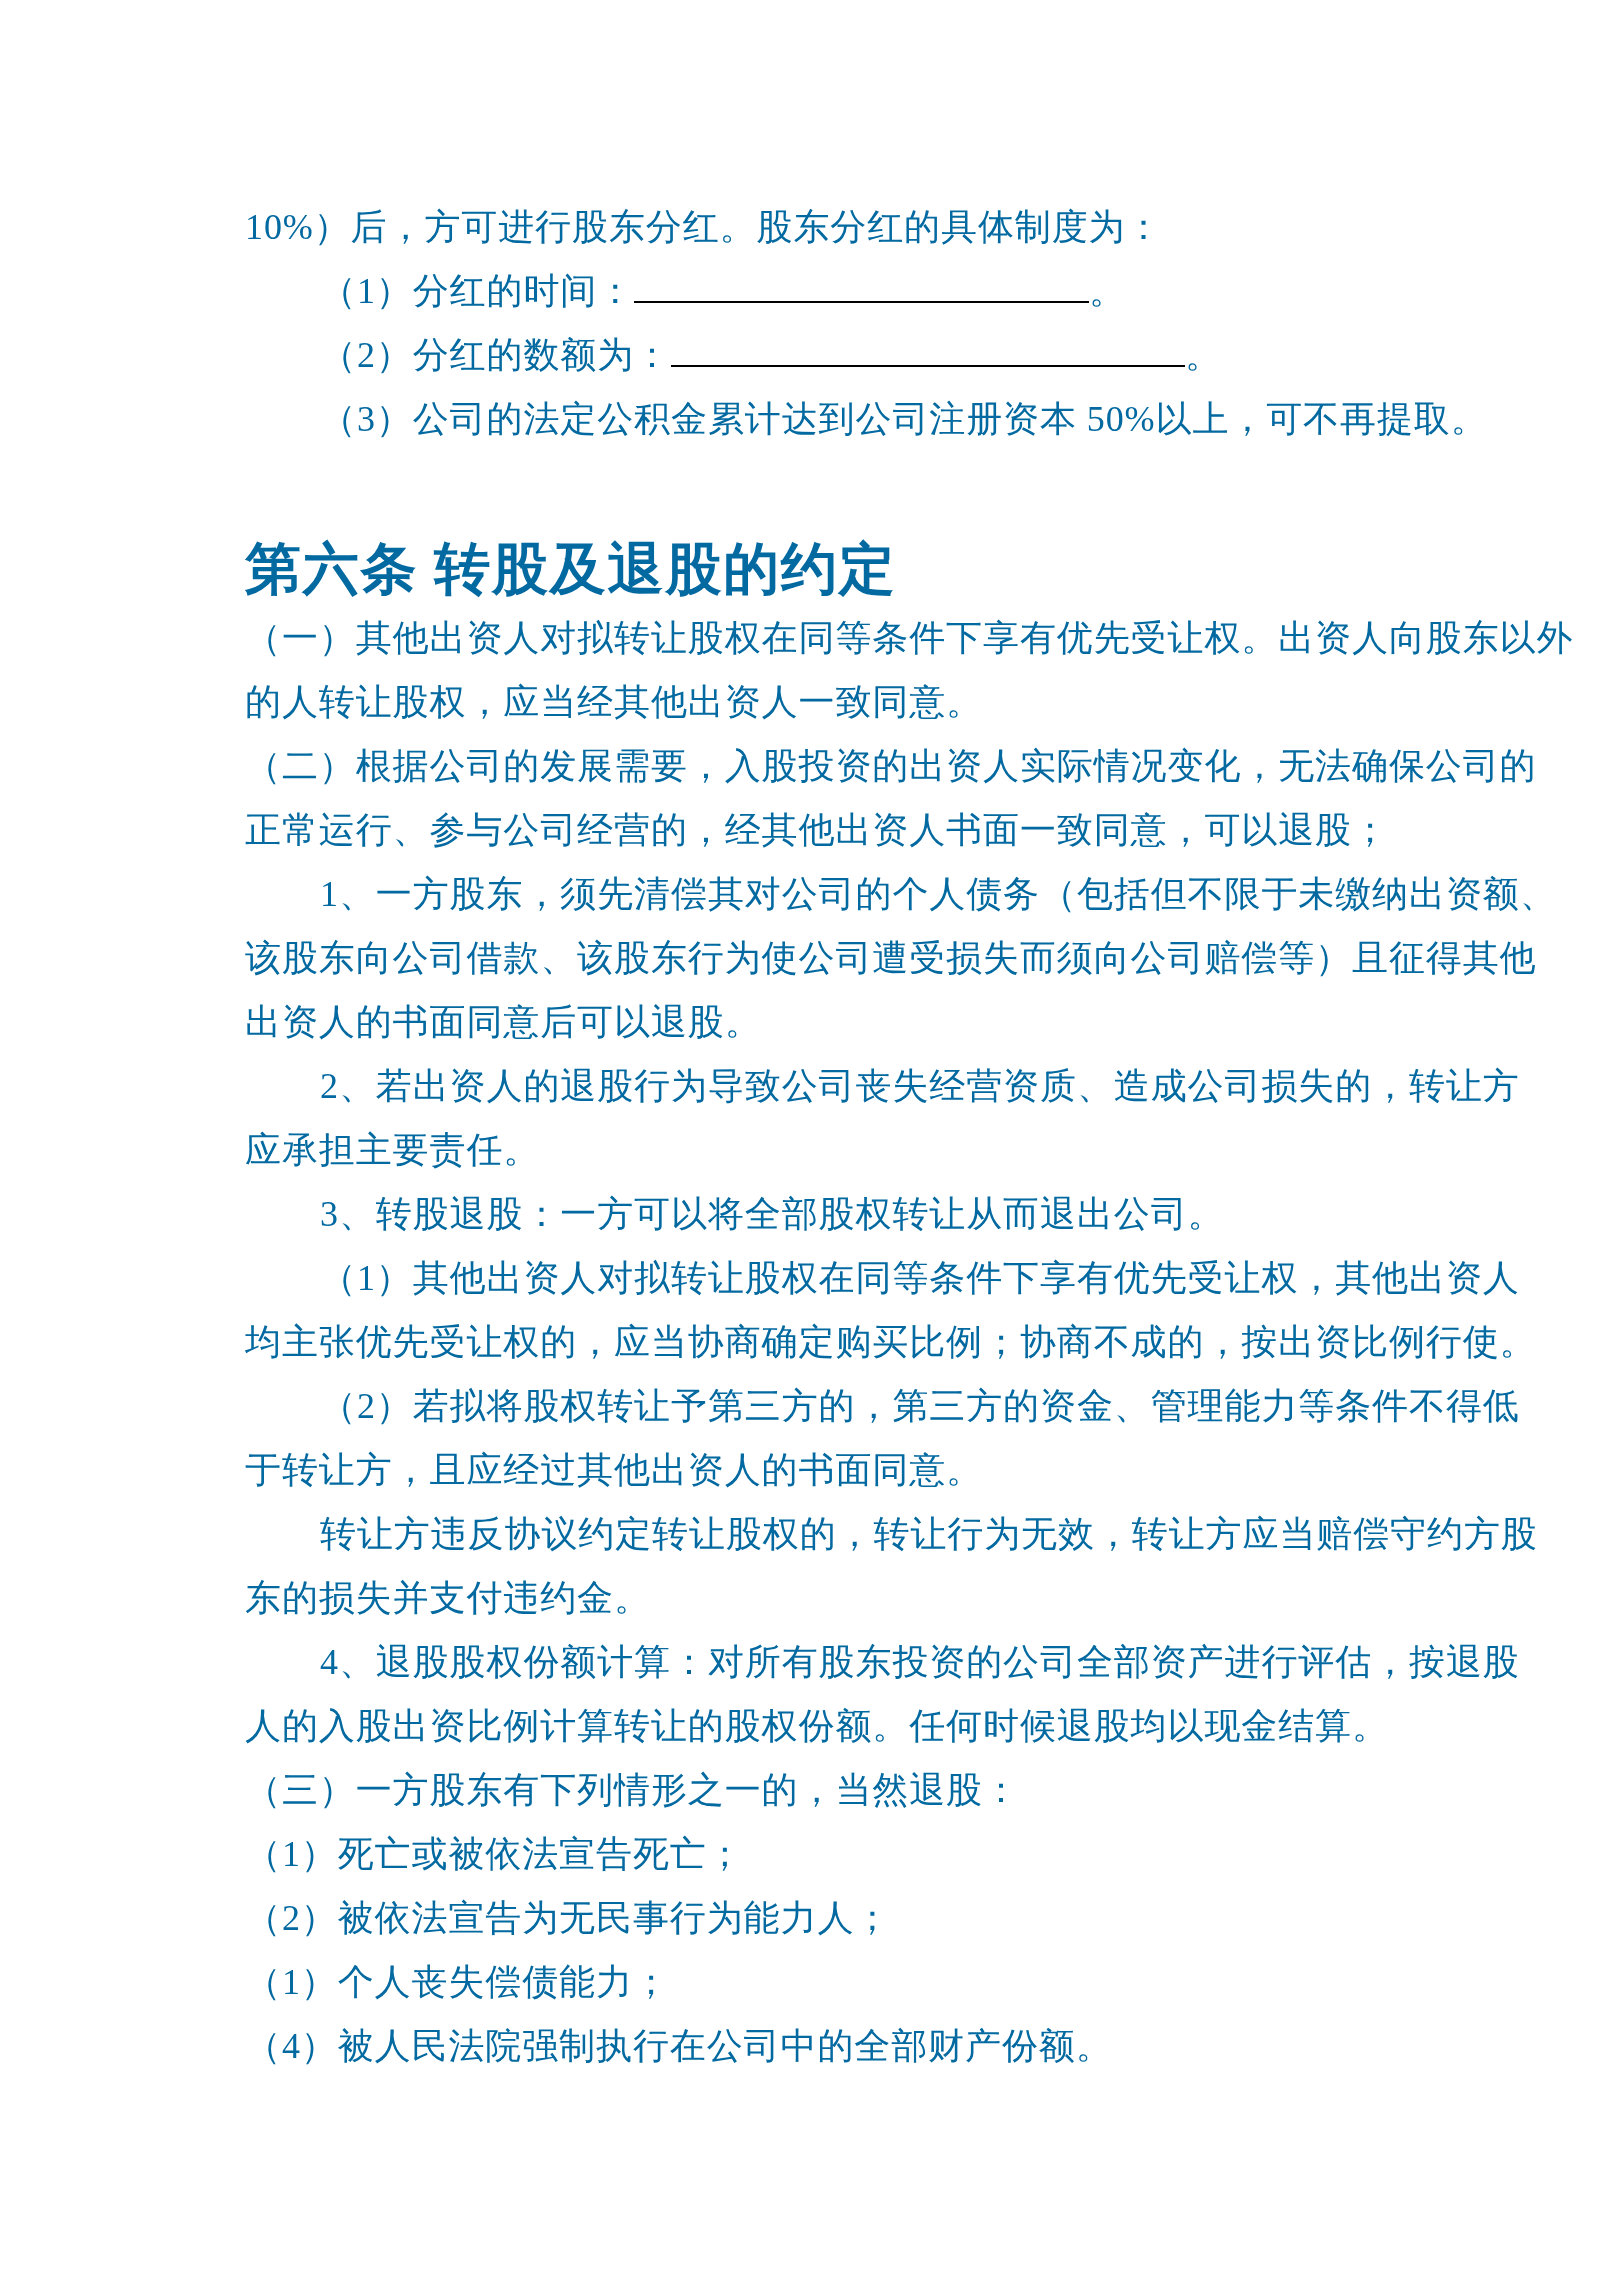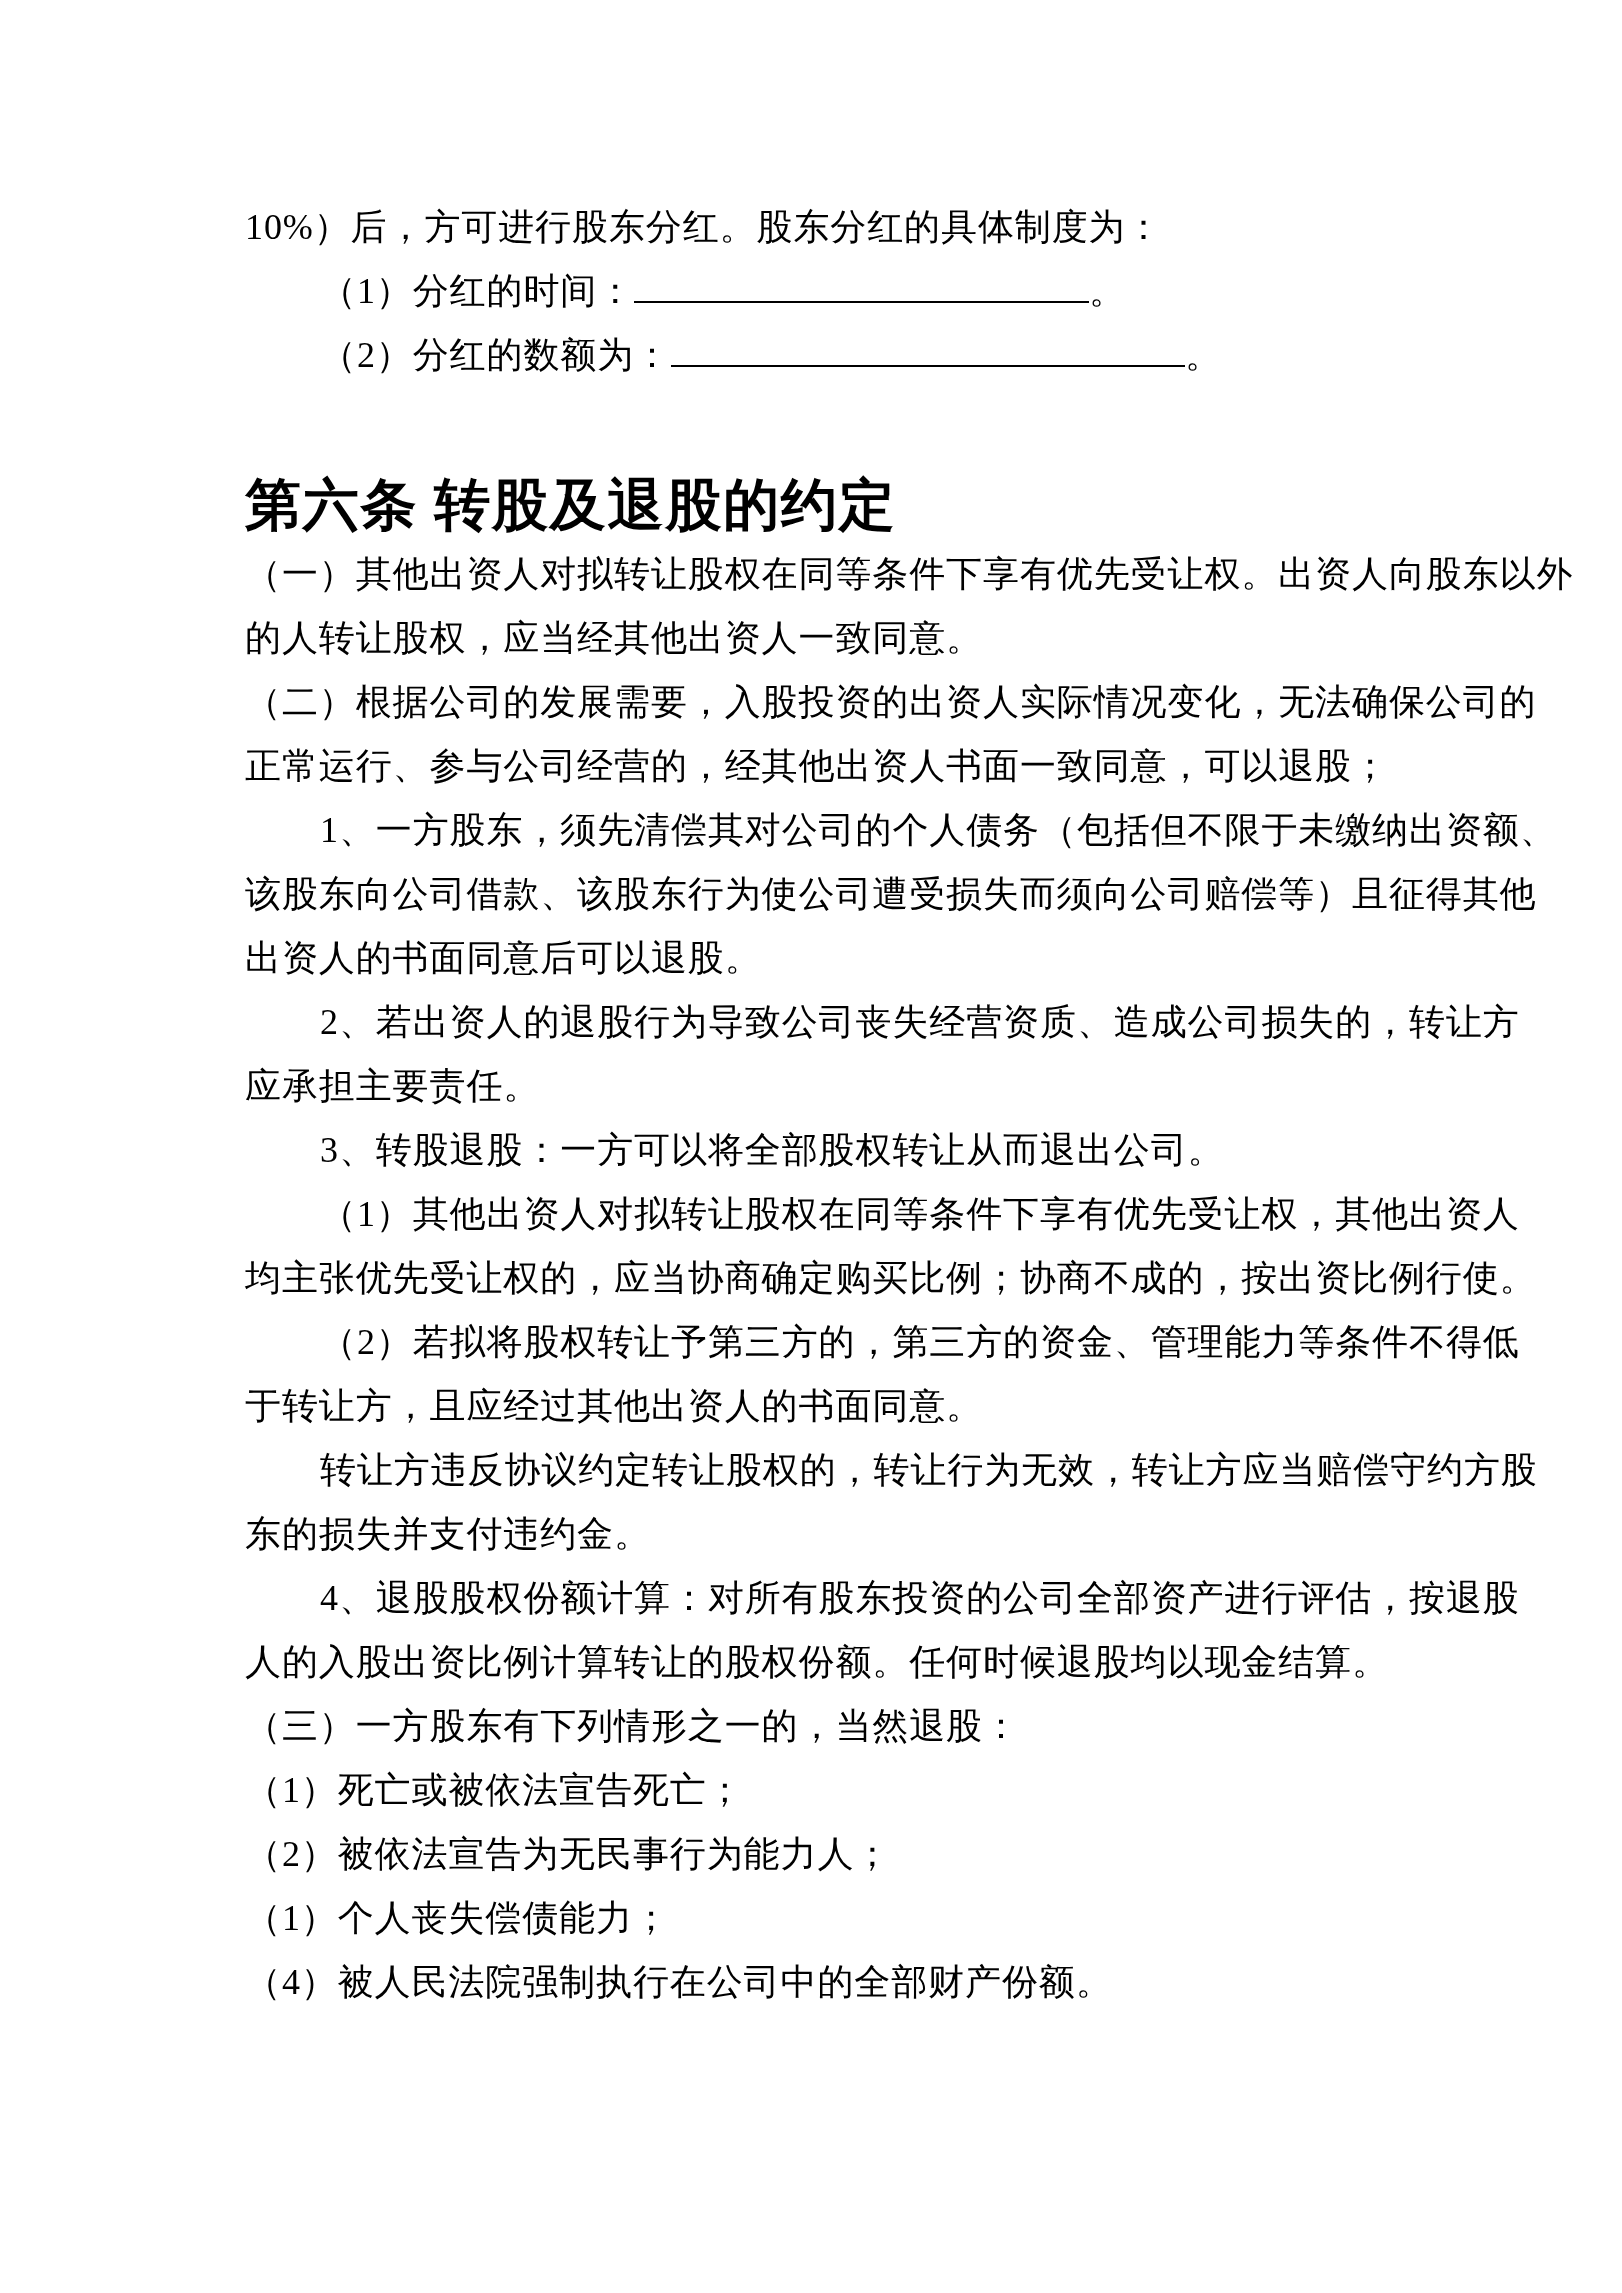--- a/index.html
+++ b/index.html
@@ -1,21 +1,21 @@
 <!DOCTYPE html>
 <html style="font-size:14.5px"><head>
 <meta charset="utf-8">
 <style>
   html, body { margin: 0; padding: 0; background: #ffffff; }
   .page {
     position: relative;
     width: 1623px;
     height: 2294px;
     background: #ffffff;
-    color: #000000;
+    color: #0369a1;
     font-family: "Liberation Serif", "DejaVu Serif", serif;
     overflow: hidden;
   }
   .content {
     padding: 195px 245px 0 245px;
   }
   .line {
     font-size: 36px;
     height: 64px;
     line-height: 64px;
@@ -45,20 +45,21 @@
 
 <div class="page">
   <div class="content">
 
     <div class="line">10%）后，方可进行股东分红。股东分红的具体制度为：</div>
 
     <div class="line indent2"><span>（1）分红的时间：</span><span class="blank blank1"></span><span>。</span></div>
 
     <div class="line indent2"><span>（2）分红的数额为：</span><span class="blank blank2"></span><span>。</span></div>
 
+    <div class="line indent2">（3）公司的法定公积金累计达到公司注册资本 50%以上，可不再提取。</div>
 
     <h2 class="heading">第六条 转股及退股的约定</h2>
 
     <div class="line">（一）其他出资人对拟转让股权在同等条件下享有优先受让权。出资人向股东以外</div>
     <div class="line">的人转让股权，应当经其他出资人一致同意。</div>
     <div class="line">（二）根据公司的发展需要，入股投资的出资人实际情况变化，无法确保公司的</div>
     <div class="line">正常运行、参与公司经营的，经其他出资人书面一致同意，可以退股；</div>
     <div class="line indent2">1、一方股东，须先清偿其对公司的个人债务（包括但不限于未缴纳出资额、</div>
     <div class="line">该股东向公司借款、该股东行为使公司遭受损失而须向公司赔偿等）且征得其他</div>
     <div class="line">出资人的书面同意后可以退股。</div>

